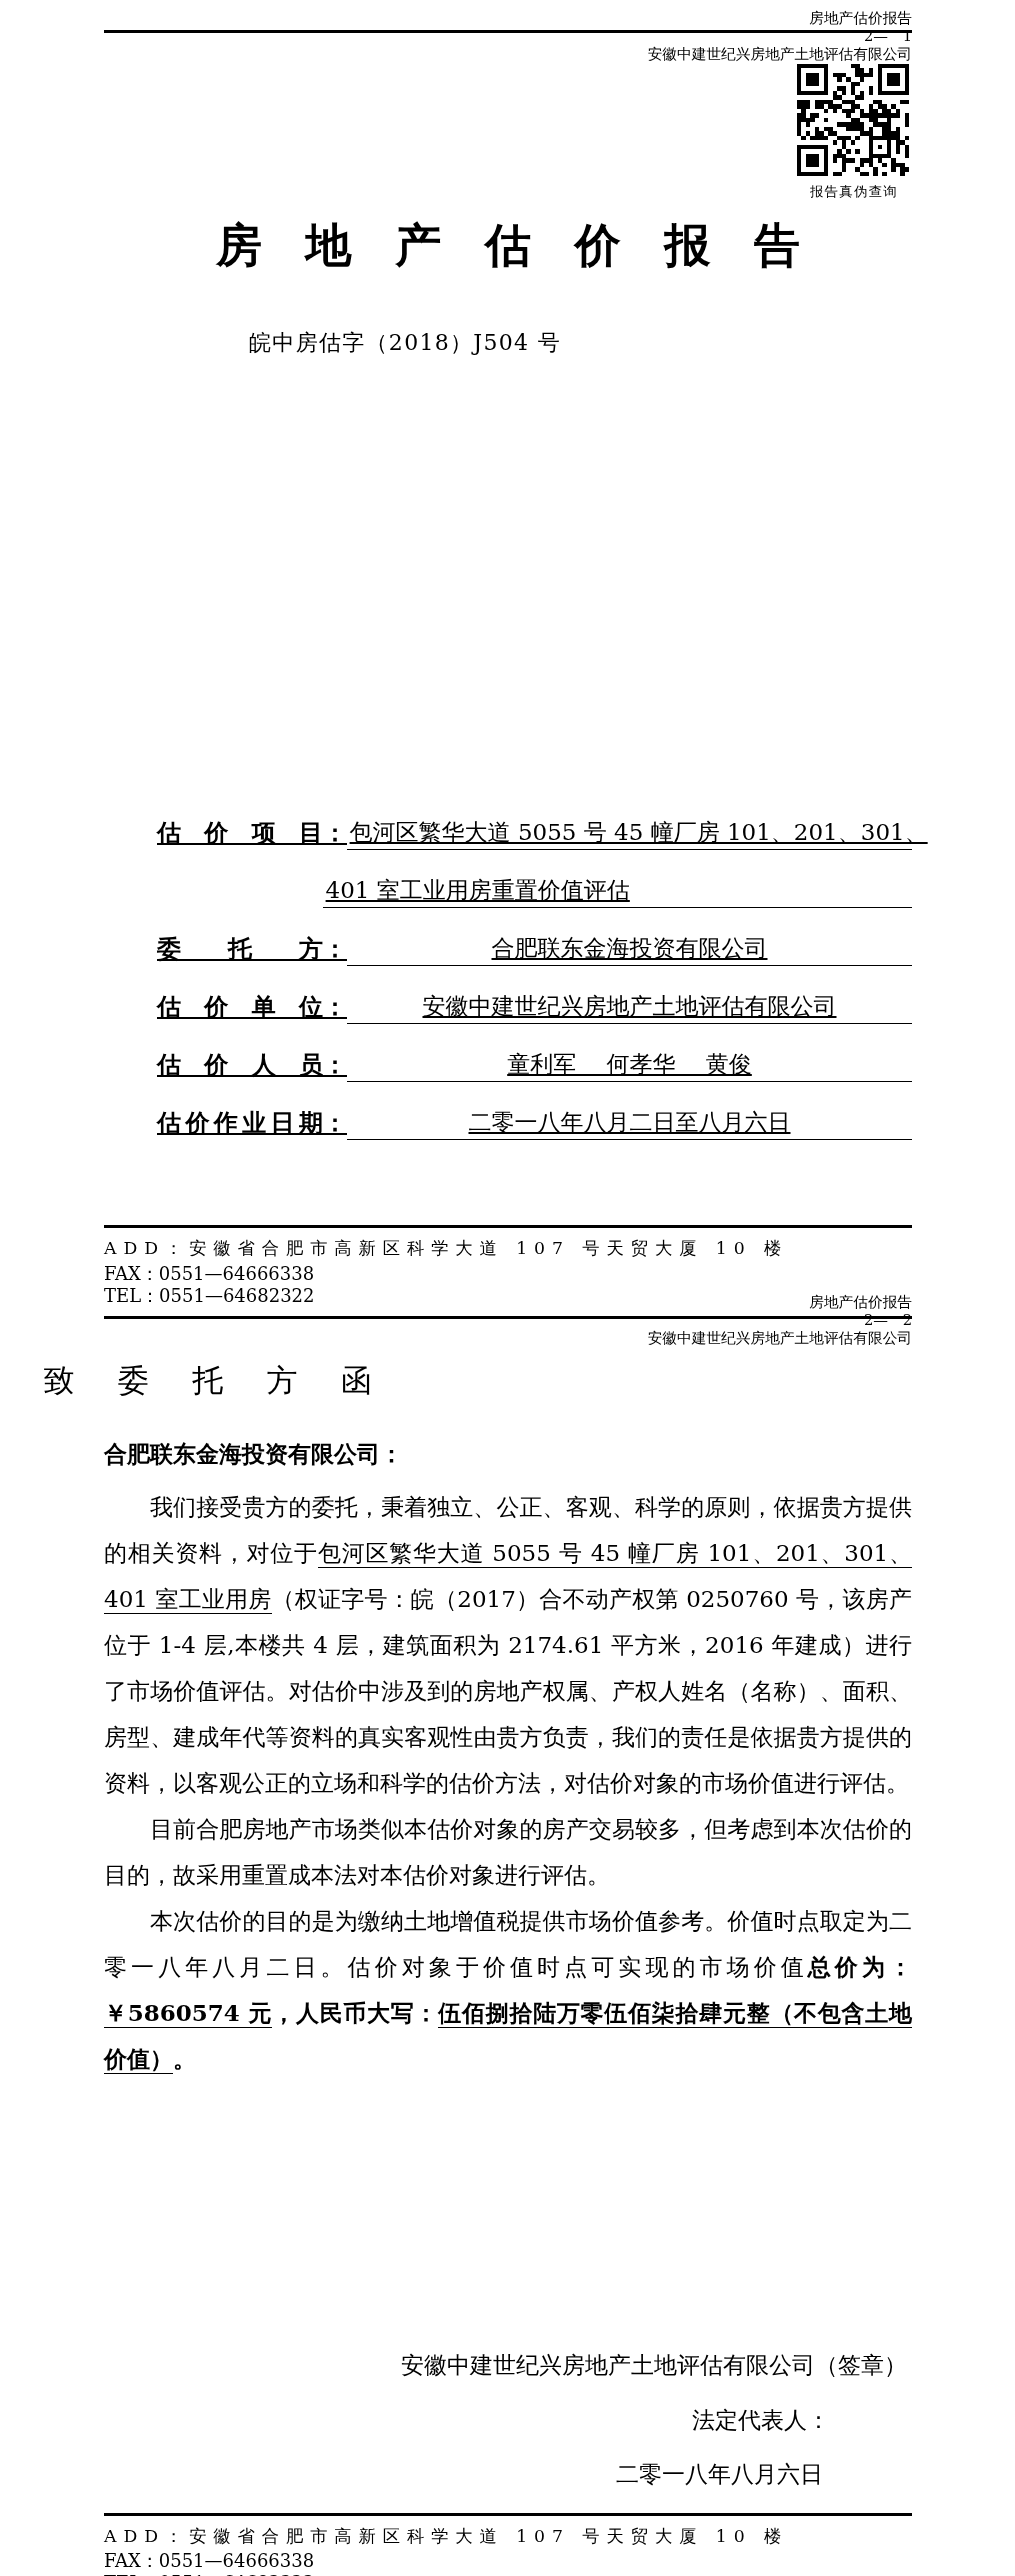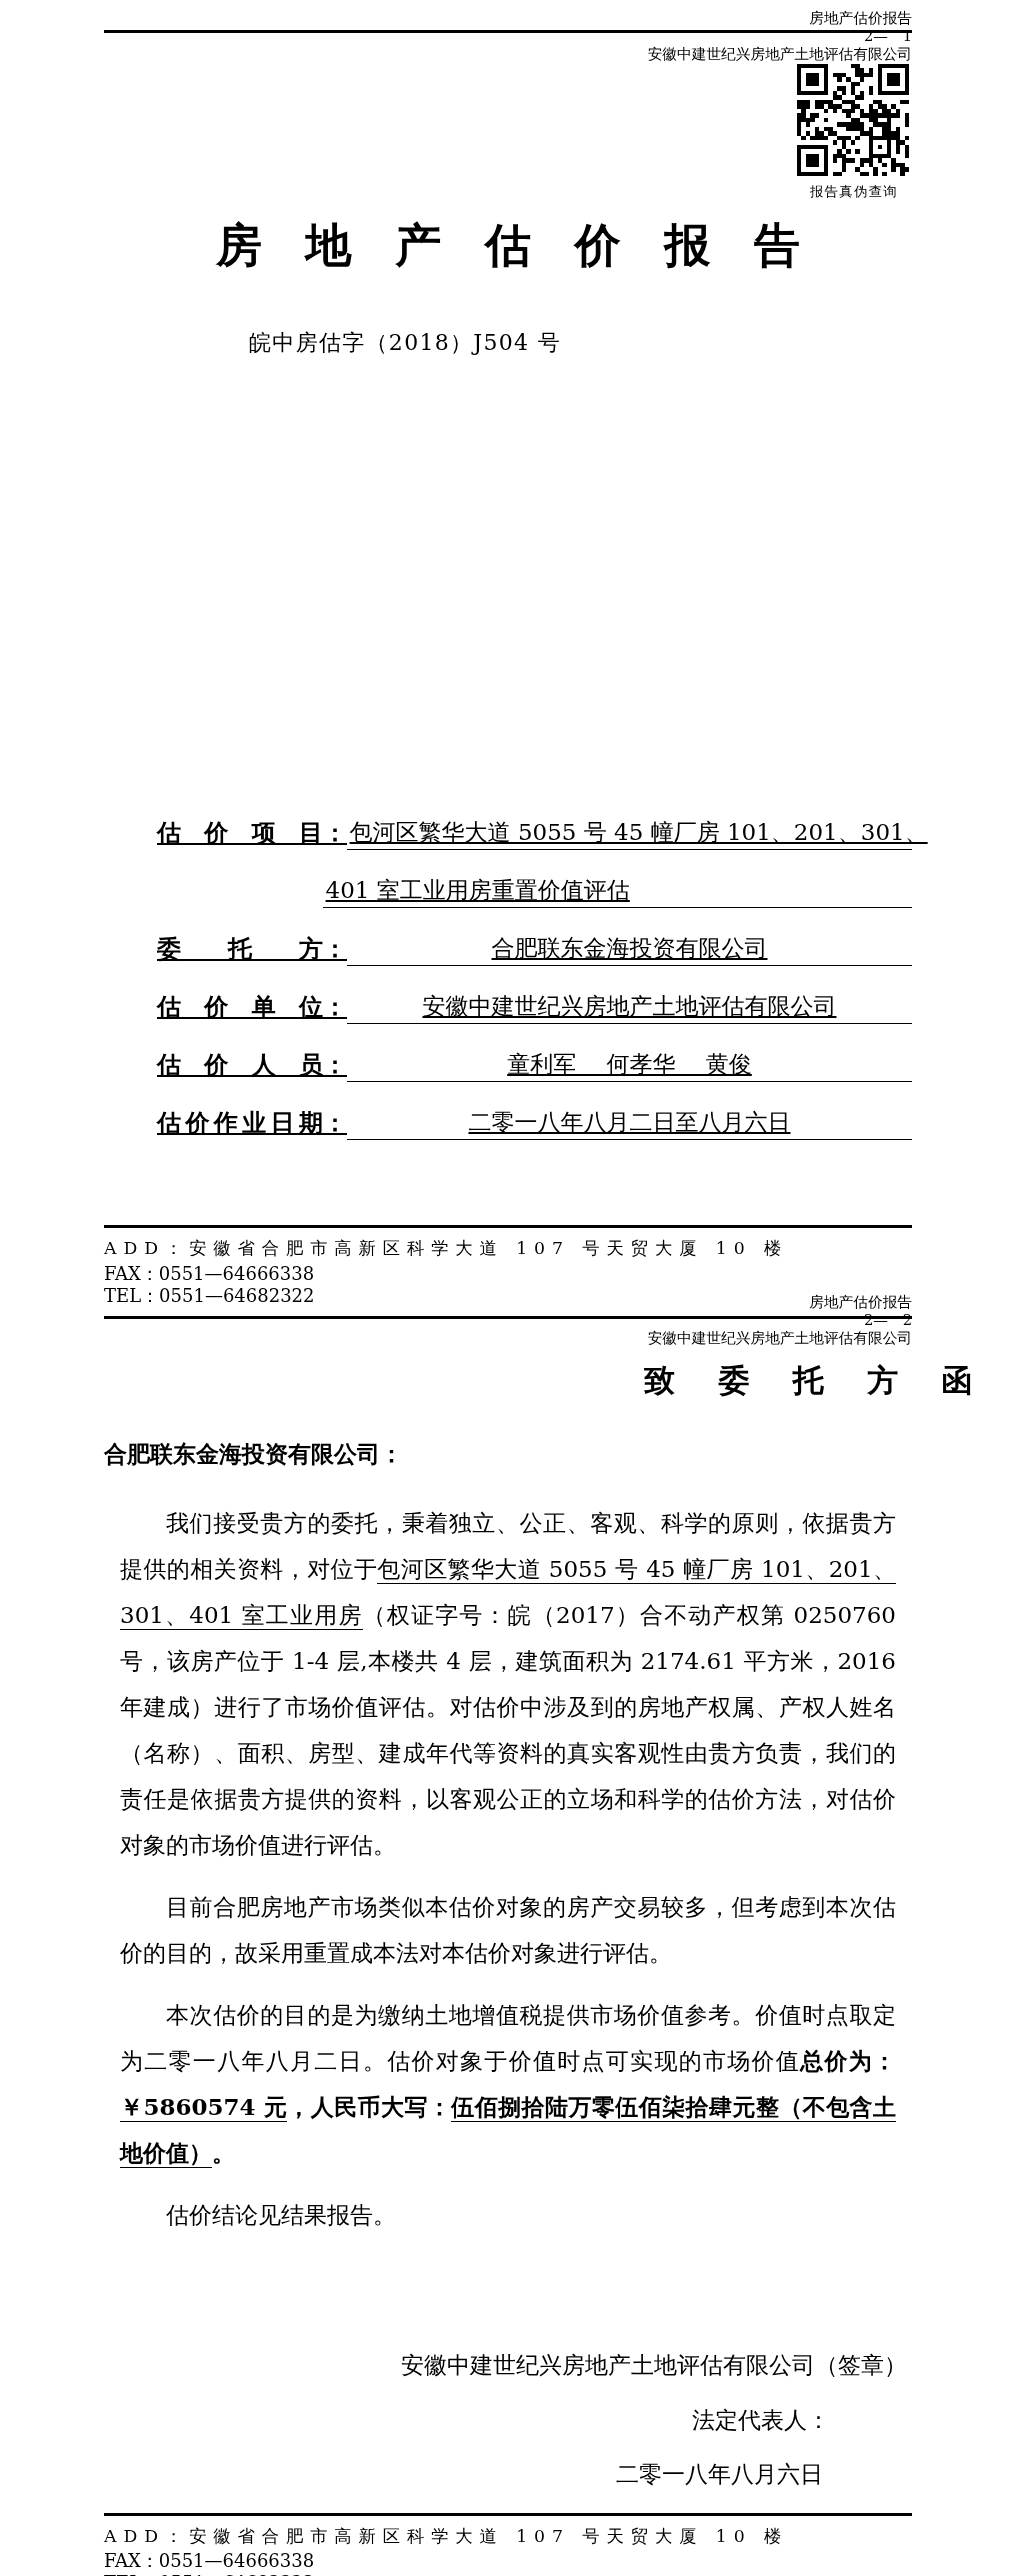--- a/index.html
+++ b/index.html
@@ -57,26 +57,26 @@
     letter-spacing:0.40em;white-space:nowrap;
   }
   .footer-faxtel{
     left:104px;width:808px;
     display:flex;justify-content:space-between;
     font-size:18px;line-height:22px;white-space:nowrap;
   }
   
   .letter-title{
     left:0;top:1360px;width:1016px;margin:0;
-    text-align:right;font-size:31px;font-weight:bold;
+    text-align:left;font-size:31px;font-weight:normal;
     letter-spacing:1.4em;text-indent:1.4em;white-space:nowrap;
   }
   .salutation{left:104px;top:1440px;width:808px;font-size:23px;font-weight:bold;line-height:28px;}
   .letter-body{left:104px;top:1484px;width:808px;font-size:23px;line-height:46px;text-align:justify;}
-  .letter-body p{margin:16px;text-indent:2em;}
+  .letter-body p{margin:0;text-indent:2em;}
   .seg-u{border-bottom:1.9px solid #000;padding-bottom:1.3px;}
   .seg-b{font-weight:bold;}
   .sig{font-size:23px;line-height:29.4px;white-space:nowrap;}
 </style>
 </head>
 <body>
 
 <div class="sheet">
 
   <div class="abs pghead" style="top:9px;">
@@ -450,21 +450,20 @@
   </div>
   <div class="abs rule" style="top:1316px;"></div>
 
   <h2 class="abs letter-title">致委托方函</h2>
   <div class="abs salutation">合肥联东金海投资有限公司：</div>
 
   <div class="abs letter-body" id="letter-body">
       <p><span class="">我们接受贵方的委托，秉着独立、公正、客观、科学的原则，依据贵方提供的相关资料，对位于</span><span class="seg-u">包河区繁华大道 5055 号 45 幢厂房 101、201、301、401 室工业用房</span><span class="">（权证字号：皖（2017）合不动产权第 0250760 号，该房产位于 1-4 层,本楼共 4 层，建筑面积为 2174.61 平方米，2016 年建成）进行了市场价值评估。对估价中涉及到的房地产权属、产权人姓名（名称）、面积、房型、建成年代等资料的真实客观性由贵方负责，我们的责任是依据贵方提供的资料，以客观公正的立场和科学的估价方法，对估价对象的市场价值进行评估。</span></p>
       <p><span class="">目前合肥房地产市场类似本估价对象的房产交易较多，但考虑到本次估价的目的，故采用重置成本法对本估价对象进行评估。</span></p>
       <p><span class="">本次估价的目的是为缴纳土地增值税提供市场价值参考。价值时点取定为二零一八年八月二日。估价对象于价值时点可实现的市场价值</span><span class="seg-b">总价为：</span><span class="seg-u seg-b">￥5860574 元</span><span class="seg-b">，人民币大写：</span><span class="seg-u seg-b">伍佰捌拾陆万零伍佰柒拾肆元整（不包含土地价值）</span><span class="seg-b">。</span></p>
-      <p><span class="">估价结论见结果报告。</span></p>
     </div>
 
   <div class="abs sig" style="top:2351px;right:109px;">安徽中建世纪兴房地产土地评估有限公司（签章）</div>
   <div class="abs sig" style="top:2406px;right:186px;">法定代表人：</div>
   <div class="abs sig" style="top:2460px;right:193px;">二零一八年八月六日</div>
 
   <div class="abs rule" style="top:2513px;"></div>
   <div class="abs footer-addr" style="top:2525px;">ADD：安徽省合肥市高新区科学大道 107 号天贸大厦 10 楼</div>
   <div class="abs footer-faxtel" style="top:2550px;">
     <span>FAX：0551—64666338</span>

